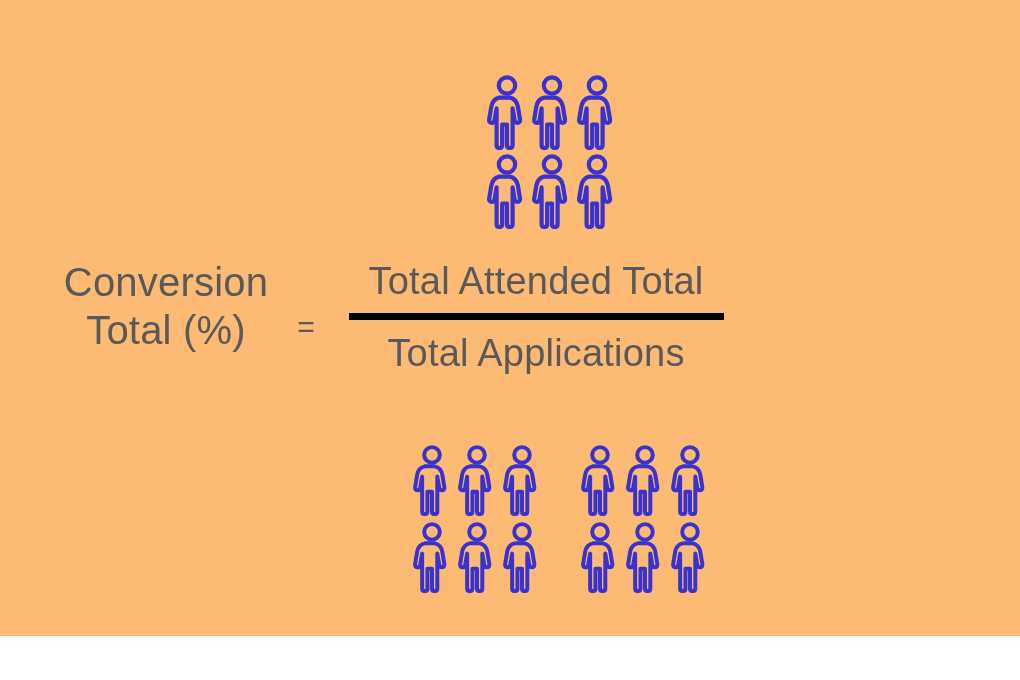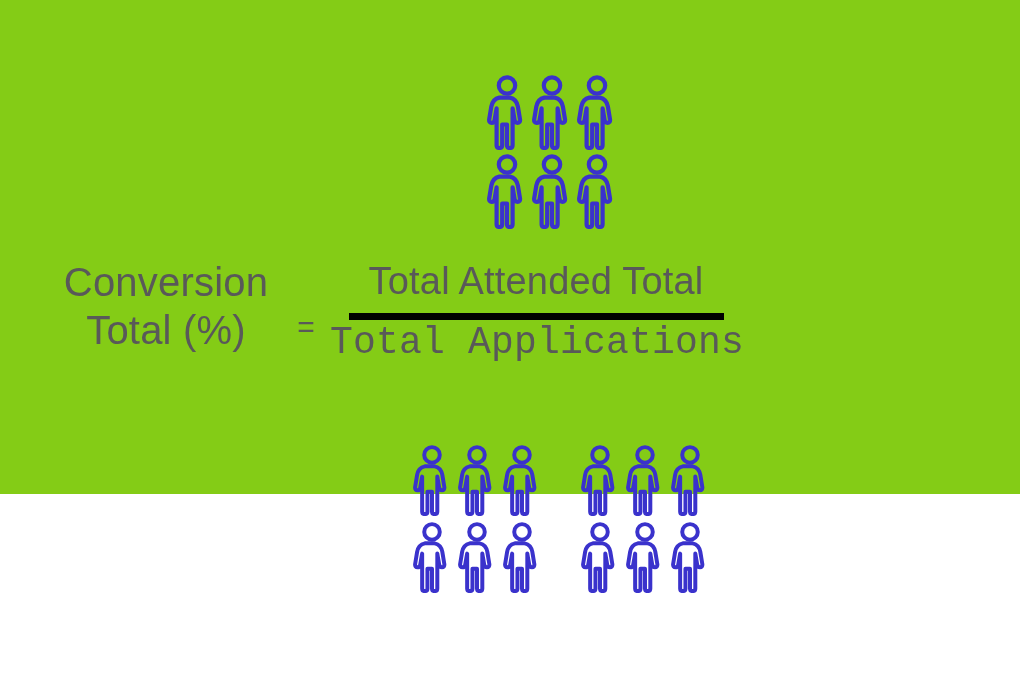--- a/index.html
+++ b/index.html
@@ -12,22 +12,22 @@
     width: 1020px;
     height: 680px;
     overflow: hidden;
     font-family: "Liberation Sans", sans-serif;
     -webkit-font-smoothing: antialiased;
   }
 
   #canvas {
     position: relative;
     width: 1020px;
-    height: 494px;
-    background: #84cc16;
+    height: 636px;
+    background: #fdba74;
   }
 
   
   .people-group {
     position: absolute;
     display: flex;
     flex-direction: column;
   }
   .people-row {
     display: flex;
@@ -120,21 +120,21 @@
     color: #595959;
     font-size: 38px;
     line-height: 46px;
     white-space: nowrap;
     letter-spacing: 0.2px;
   }
   .fraction .numerator {
     padding-bottom: 9px;
   }
   .fraction .denominator {
-    font-family: Liberation Mono, monospace;
+    padding-top: 10px;
   }
   .fraction .fraction-bar {
     width: 375px;
     height: 7px;
     background: #000000;
     margin: 0 auto;
   }
 
   .eq-multiplier {
     position: absolute;

